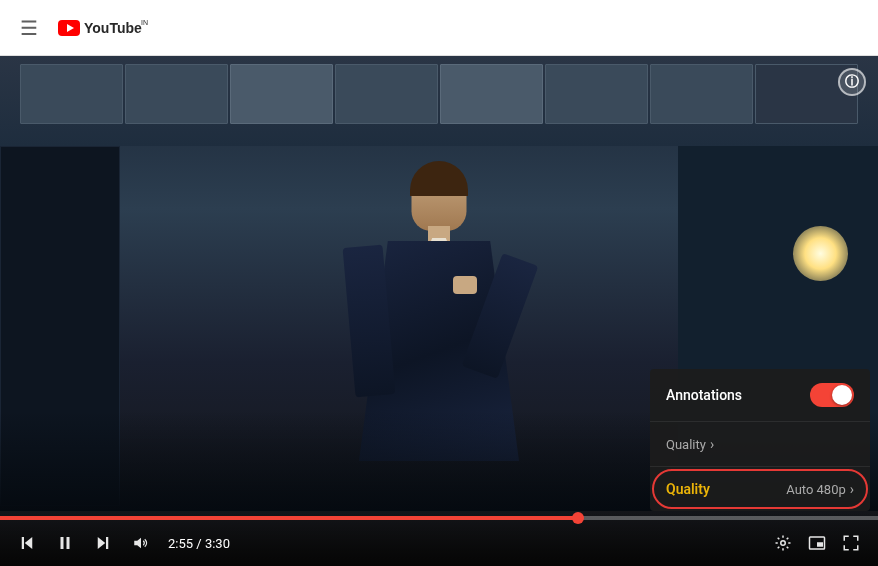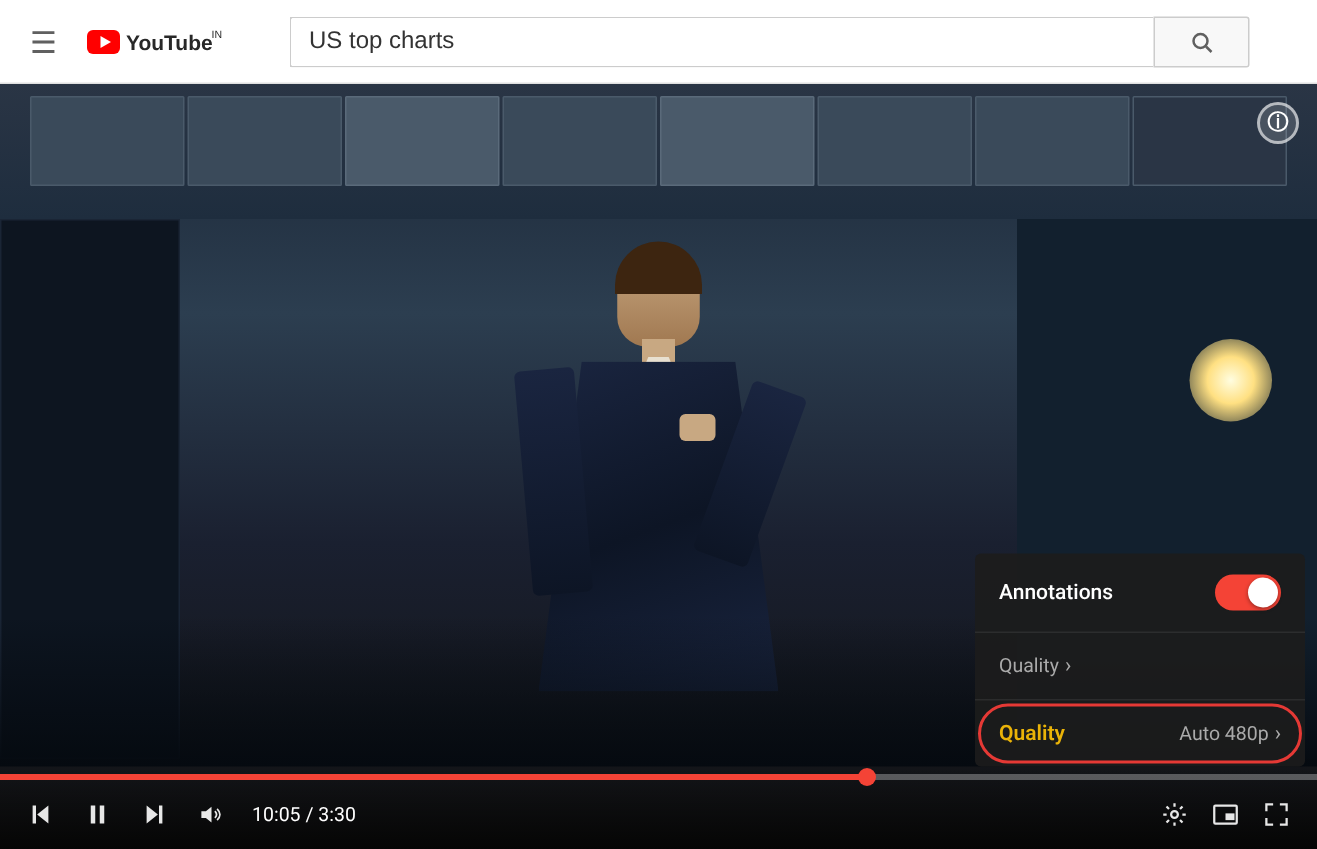--- a/index.html
+++ b/index.html
@@ -274,29 +274,20 @@
       <svg viewBox="0 0 90 20" xmlns="http://www.w3.org/2000/svg">
 
         <rect x="0" y="2" width="22" height="16" rx="4" fill="#FF0000"></rect>
         <polygon points="9,6 9,14 16,10" fill="#fff"></polygon>
 
         <text x="26" y="15" font-family="Arial,sans-serif" font-size="14" font-weight="bold" fill="#282828">YouTube</text>
 
         <text x="83" y="7" font-family="Arial,sans-serif" font-size="7" fill="#282828">IN</text>
       </svg>
     </div>
-  </div>
-  <div id="search-container">
-    <input id="search-input" type="text" value="US top charts" style="">
-    <button id="search-button">
-      <svg width="16" height="16" viewBox="0 0 24 24" fill="none" stroke="#606060" stroke-width="2.5">
-        <circle cx="11" cy="11" r="7"></circle>
-        <line x1="16.5" y1="16.5" x2="22" y2="22"></line>
-      </svg>
-    </button>
   </div>
 </div>
 
 <div id="player-wrapper">
 
   <div id="video-scene">
 
     <div style="position:absolute;top:0;left:0;right:0;height:90px;background:linear-gradient(180deg,#2a3545 0%,#1e2d3e 100%);display:grid;grid-template-columns:repeat(8,1fr);gap:2px;padding:8px 20px;">
       <div style="background:#3a4a5a;border:1px solid #4a5a6a;border-radius:1px;height:60px;"></div>
       <div style="background:#3a4a5a;border:1px solid #4a5a6a;border-radius:1px;height:60px;"></div>
@@ -390,21 +381,21 @@
         </svg>
       </button>
       <button class="ctrl-btn">
         <svg width="18" height="18" viewBox="0 0 24 24" fill="white">
           <polygon points="3,9 3,15 7,15 12,19 12,5 7,9"></polygon>
           <path d="M15,9 Q18,12 15,15" stroke="white" stroke-width="1.5" fill="none"></path>
           <path d="M17,7 Q22,12 17,17" stroke="white" stroke-width="1.5" fill="none"></path>
         </svg>
       </button>
       <span id="time-display">
-        <span>10:05</span>
+        <span>2:55</span>
         <span> / </span>
         <span>3:30</span>
       </span>
       <div id="right-controls">
         <button class="ctrl-btn">
           <svg width="18" height="18" viewBox="0 0 24 24" fill="white">
             <circle cx="12" cy="12" r="3" fill="none" stroke="white" stroke-width="2"></circle>
             <path d="M12,2 L12,5 M12,19 L12,22 M2,12 L5,12 M19,12 L22,12 M4.9,4.9 L7.1,7.1 M16.9,16.9 L19.1,19.1 M4.9,19.1 L7.1,16.9 M16.9,7.1 L19.1,4.9" stroke="white" stroke-width="2"></path>
           </svg>
         </button>

